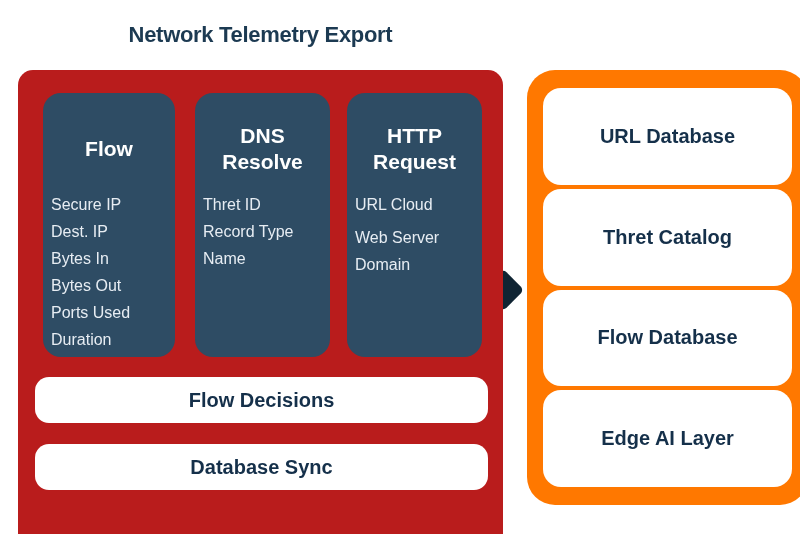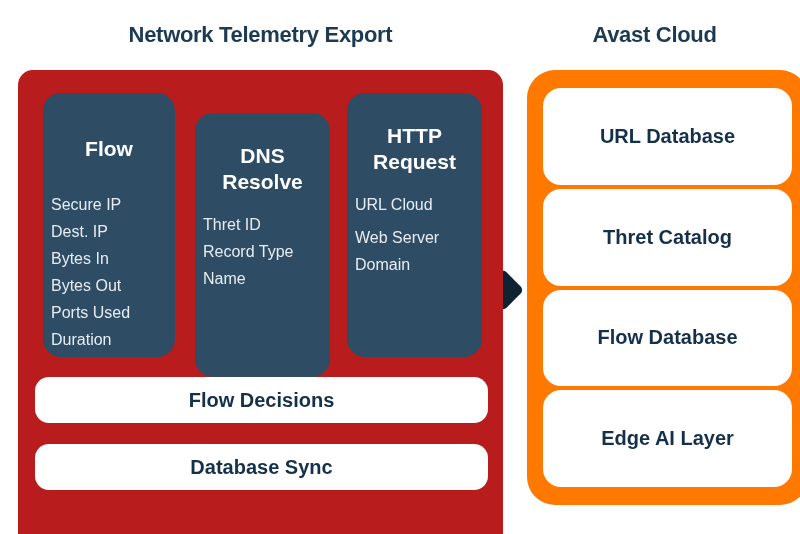--- a/index.html
+++ b/index.html
@@ -21,21 +21,21 @@
   .flow-arrow {
     position:absolute; left:488px; top:275px; width:30px; height:30px;
     background:#0f2433; border-radius:5px; transform:rotate(45deg);
   }
   .card {
     position:absolute; top:23px; width:135px; height:264px;
     background:#2e4c64; border-radius:18px; color:#ffffff;
     box-sizing:border-box; padding:0 8px;
   }
   .card-1 { left:25px; width:132px; }
-  .card-2 { left:177px;margin-top:20px; }
+  .card-2 { left:177px; }
   .card-3 { left:329px; }
   .card-header {
     height:64px; margin-top:24px; display:flex; align-items:center;
     justify-content:center; text-align:center; font-weight:bold;
     font-size:21px; line-height:26px; color:#ffffff;
   }
   .card-items {
     margin-top:10px; text-align:left; font-size:16px; line-height:27px;
     color:#e7edf3;
   }
@@ -58,21 +58,20 @@
     align-items:center; justify-content:center;
     font-weight:bold; font-size:20px; color:#15304a;
   }
 </style>
 </head>
 <body>
 
 <div class="canvas">
 
   <div class="title title-left">Network Telemetry Export</div>
-  <div class="title title-right">Avast Cloud</div>
 
   <div class="flow-arrow"></div>
 
   <div class="dark-panel">
 
     <div class="card card-1">
       <div class="card-header">Flow</div>
       <div class="card-items">
         <div>Secure IP</div>
         <div>Dest. IP</div>

